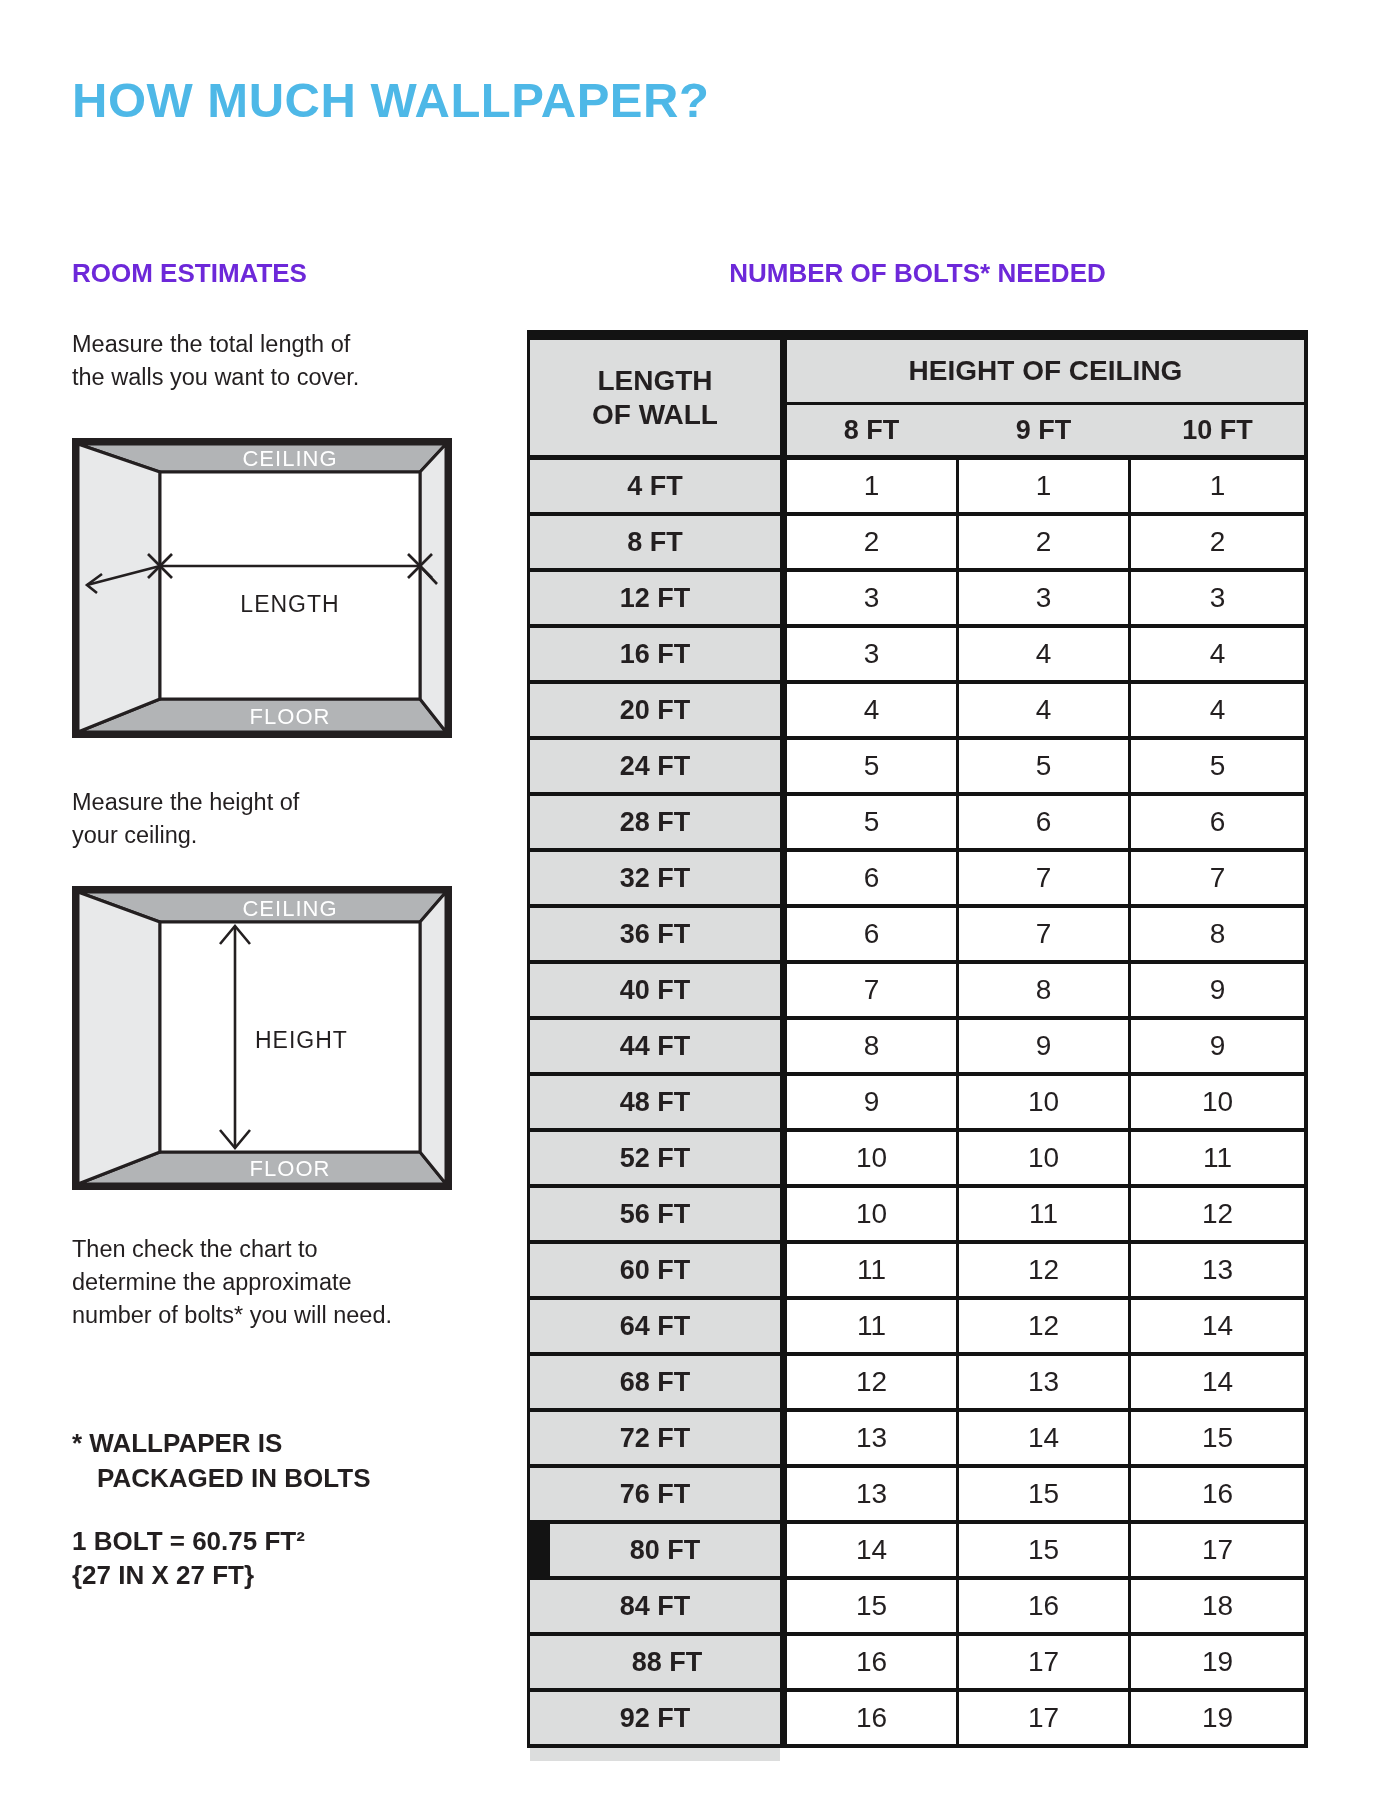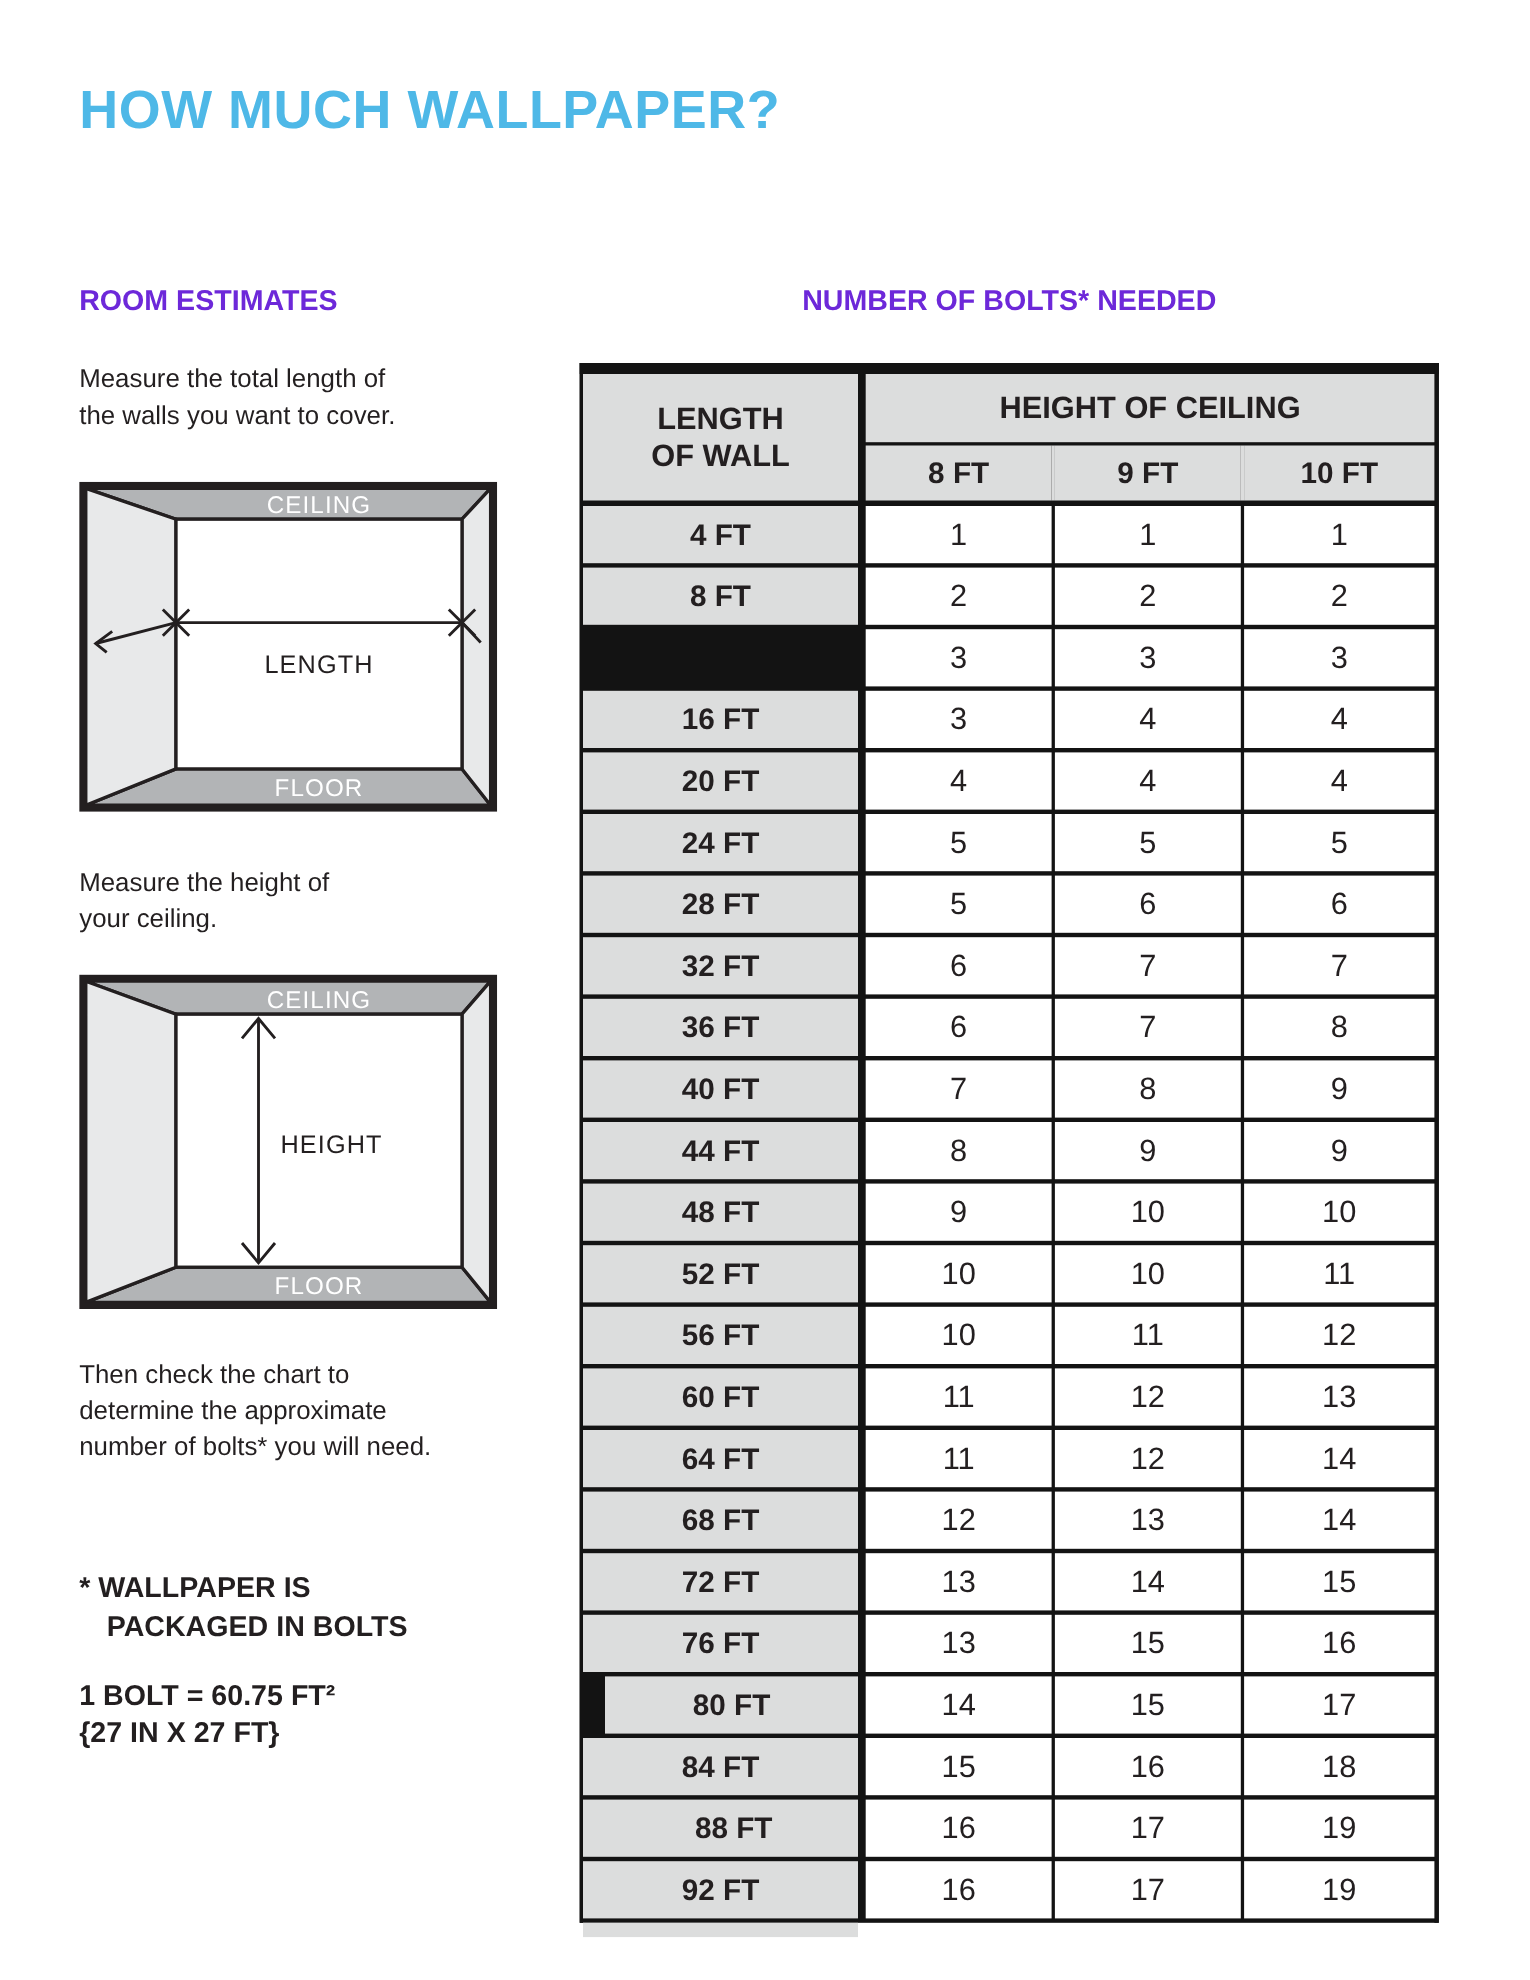--- a/index.html
+++ b/index.html
@@ -197,20 +197,21 @@
     <div class="cell gray" style="grid-column:6;grid-row:3;"></div>
     <div class="cell gray sub-hdr" style="grid-column:7;grid-row:3;">10 FT</div>
   <div class="cell gray row-label" style="grid-area: 5 / 1;">4 FT</div>
       <div class="cell white value" style="grid-area: 5 / 3;">1</div>
       <div class="cell white value" style="grid-area: 5 / 5;">1</div>
       <div class="cell white value" style="grid-area: 5 / 7;">1</div>
       <div class="cell gray row-label" style="grid-area: 7 / 1;">8 FT</div>
       <div class="cell white value" style="grid-area: 7 / 3;">2</div>
       <div class="cell white value" style="grid-area: 7 / 5;">2</div>
       <div class="cell white value" style="grid-area: 7 / 7;">2</div>
+      <div class="cell gray row-label" style="grid-area: 9 / 1;">12 FT</div>
       <div class="cell white value" style="grid-area: 9 / 3;">3</div>
       <div class="cell white value" style="grid-area: 9 / 5;">3</div>
       <div class="cell white value" style="grid-area: 9 / 7;">3</div>
       <div class="cell gray row-label" style="grid-area: 11 / 1;">16 FT</div>
       <div class="cell white value" style="grid-area: 11 / 3;">3</div>
       <div class="cell white value" style="grid-area: 11 / 5;">4</div>
       <div class="cell white value" style="grid-area: 11 / 7;">4</div>
       <div class="cell gray row-label" style="grid-area: 13 / 1;">20 FT</div>
       <div class="cell white value" style="grid-area: 13 / 3;">4</div>
       <div class="cell white value" style="grid-area: 13 / 5;">4</div>

